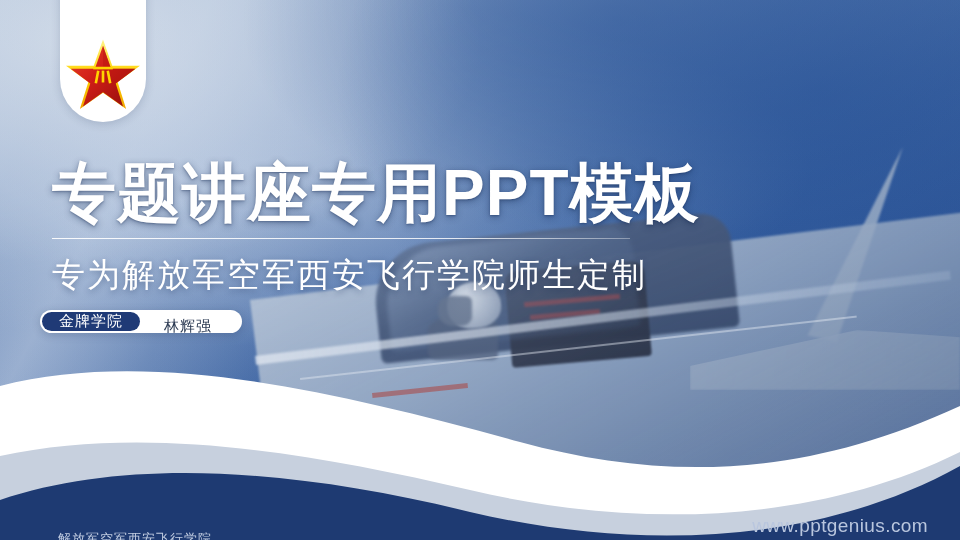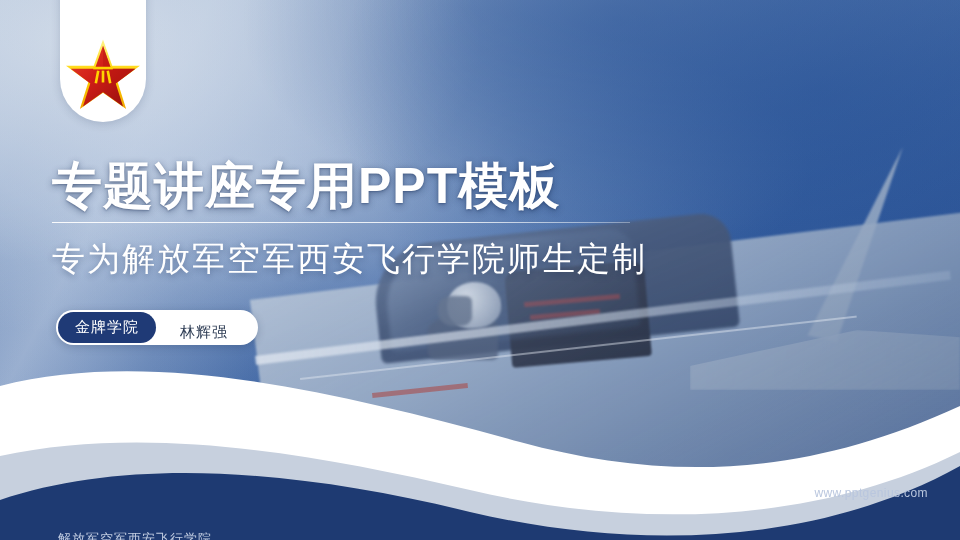--- a/index.html
+++ b/index.html
@@ -179,21 +179,21 @@
     width:78px; height:74px;
   }
 
   
   .headline {
     position:absolute;
     left:52px; top:158px;
     width:680px;
   }
   .title {
-    font-size:50px;
+    font-size:64px;
     font-weight:bold;
     color:#ffffff;
     letter-spacing:1px;
     line-height:1.12;
     text-shadow:0 2px 7px rgba(20,40,80,0.45), 0 1px 2px rgba(20,40,80,0.35);
     white-space:nowrap;
   }
   .title-rule {
     margin-top:8px;
     width:578px; height:1px;
@@ -204,22 +204,22 @@
     font-size:33px;
     color:#ffffff;
     letter-spacing:2px;
     text-shadow:0 2px 6px rgba(20,40,80,0.40);
     white-space:nowrap;
   }
 
   
   .pill {
     position:absolute;
-    left:56px; top:310px;
-    height:35px;
+    left:40px; top:310px;
+    height:23px;
     display:flex; align-items:stretch;
     background:#ffffff;
     border-radius:18px;
     box-shadow:0 2px 8px rgba(18,36,72,0.22);
     overflow:hidden;
   }
   .pill-left {
     display:flex; align-items:center; justify-content:center;
     background:#1f3a76;
     color:#ffffff;
@@ -243,22 +243,22 @@
   
   .footer-left {
     position:absolute;
     left:58px; top:530px;
     font-size:13px;
     color:#c2cde2;
     letter-spacing:1px;
   }
   .footer-right {
     position:absolute;
-    right:32px; top:486px;
-    font-size:12px;
+    right:32px; top:515px;
+    font-size:19px;
     color:#b9c6de;
     letter-spacing:0.4px;
   }
 </style>
 </head>
 <body>
 
 <div class="slide">
 
   <div class="bg-sky"></div>

